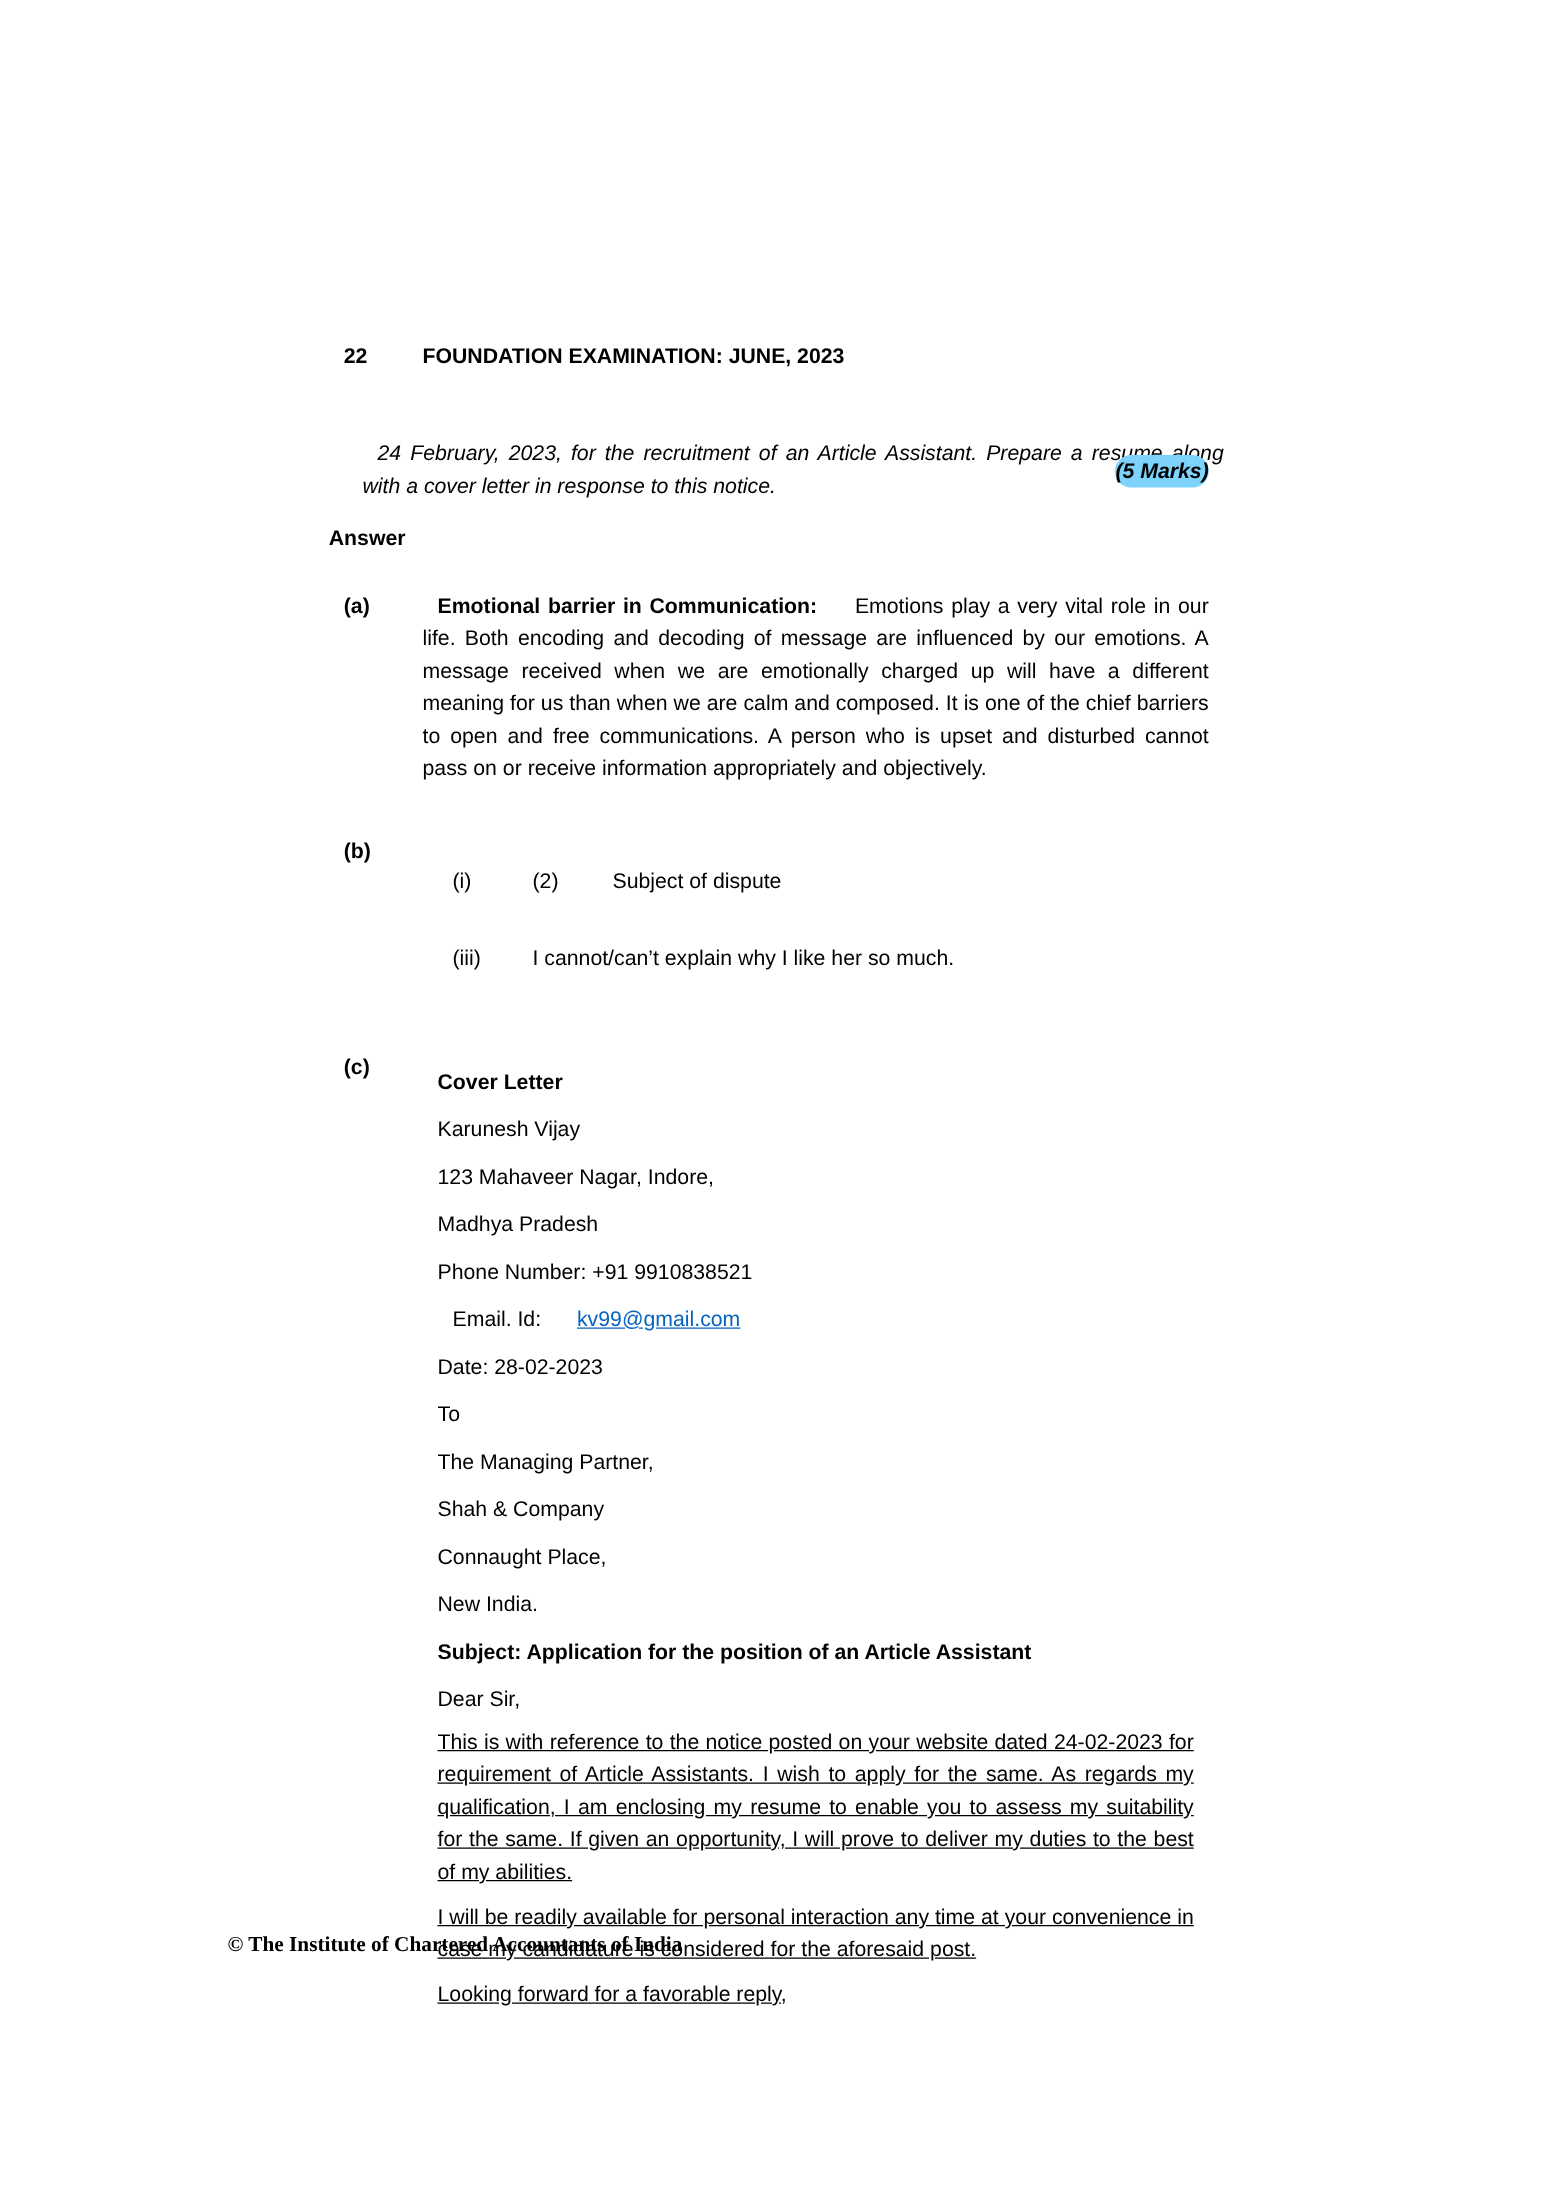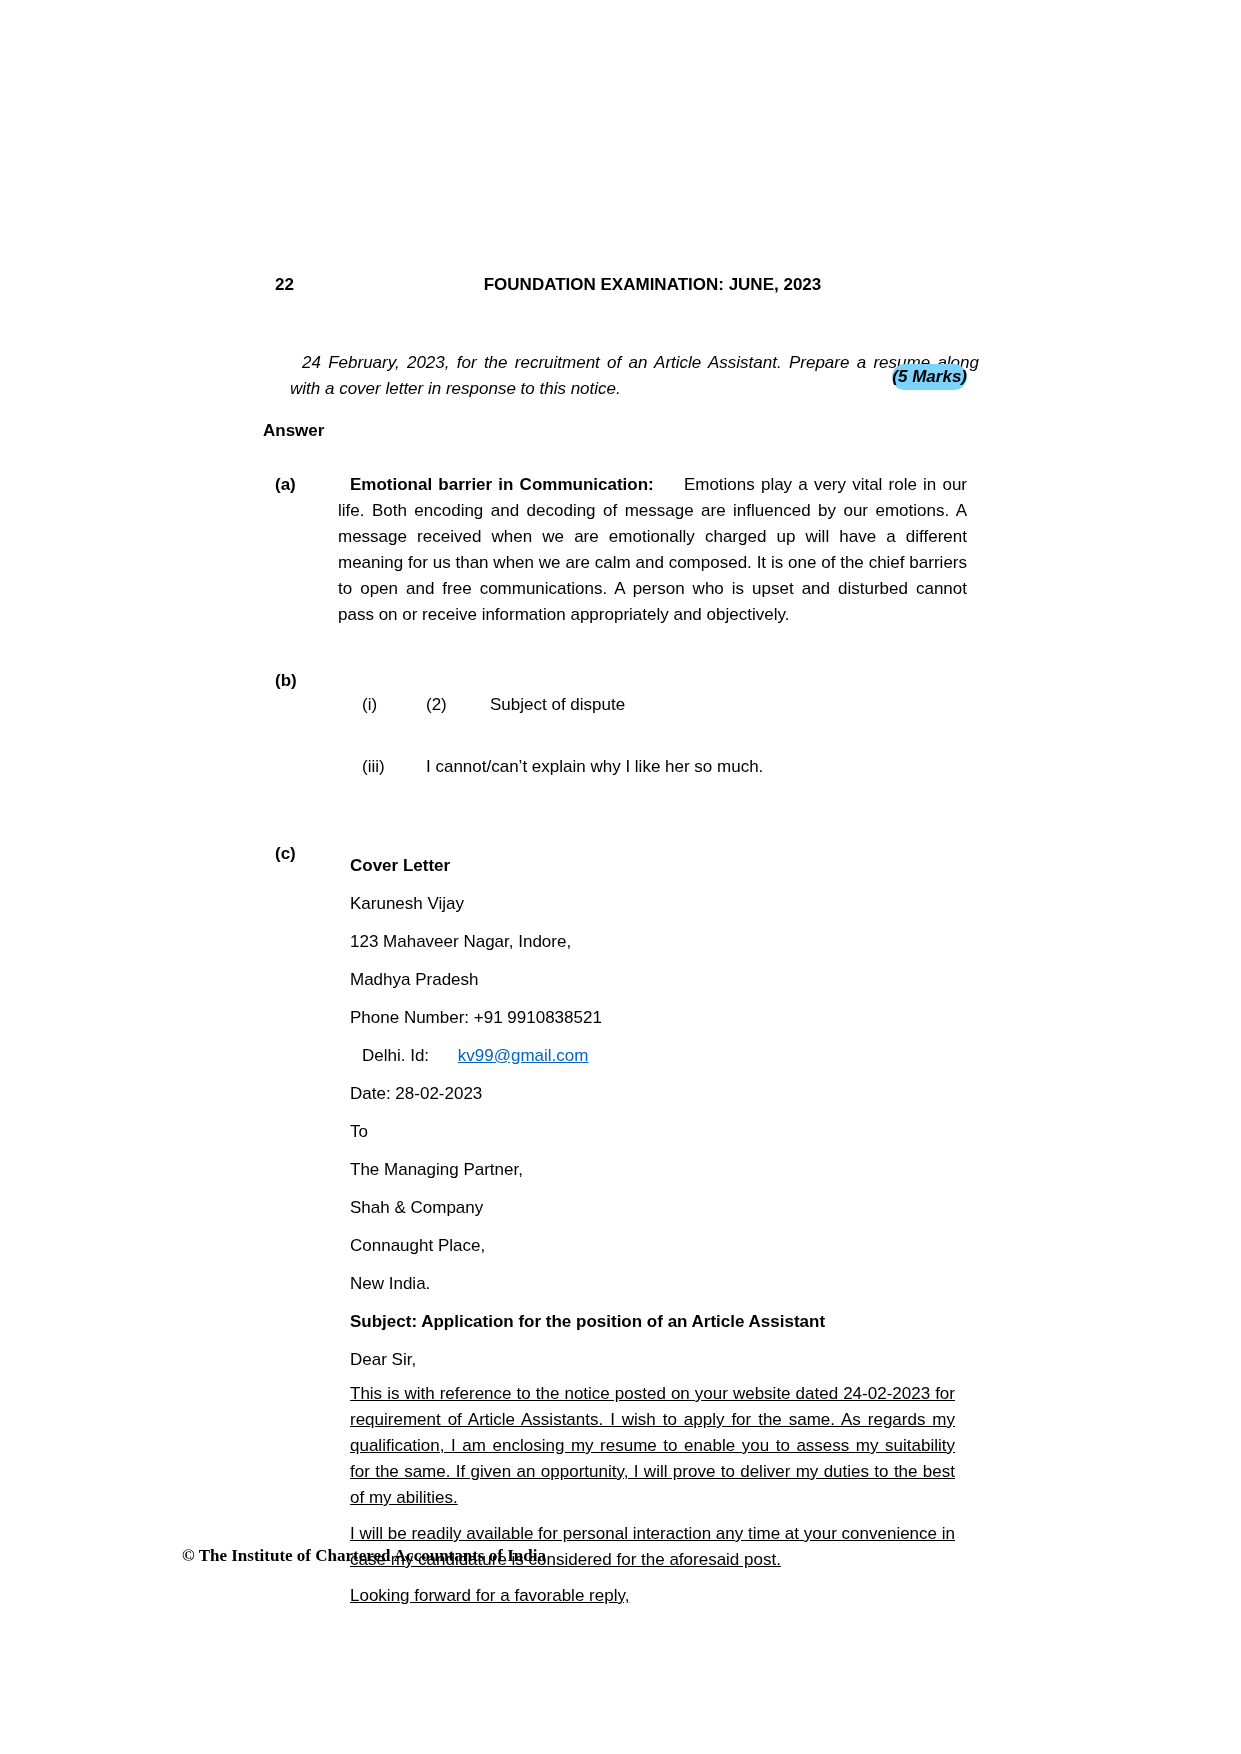--- a/index.html
+++ b/index.html
@@ -25,21 +25,21 @@
     top: 200px;
     width: 740px;
   }
   .header-row {
     display: flex;
     align-items: baseline;
     font-weight: bold;
     line-height: 26px;
   }
   .page-num { width: 39px; flex-shrink: 0; }
-  .header-title { flex: 1; text-align: center; }
+  .header-title { flex: 1; text-align: left; }
 
   .question {
     margin-top: 40px;
     margin-left: 39px;
     position: relative;
     font-style: italic;
     text-align: justify;
     line-height: 26px;
   }
   .q-marks {
@@ -135,21 +135,21 @@
       <div class="item-body">
 
         <div class="cover-title">Cover Letter</div>
 
         <p class="line">Karunesh Vijay</p>
         <p class="line">123 Mahaveer Nagar, Indore,</p>
         <p class="line">Madhya Pradesh</p>
         <p class="line">Phone Number: +91 9910838521</p>
 
         <p class="line">
-          <span>Delhi. Id:</span>
+          <span>Email. Id:</span>
           <a class="email-link" href="#">kv99@gmail.com</a>
         </p>
 
         <p class="line">Date: 28-02-2023</p>
 
         <p class="line">To</p>
         <p class="line">The Managing Partner,</p>
         <p class="line">Shah &amp; Company</p>
         <p class="line">Connaught Place,</p>
         <p class="line">New India.</p>

